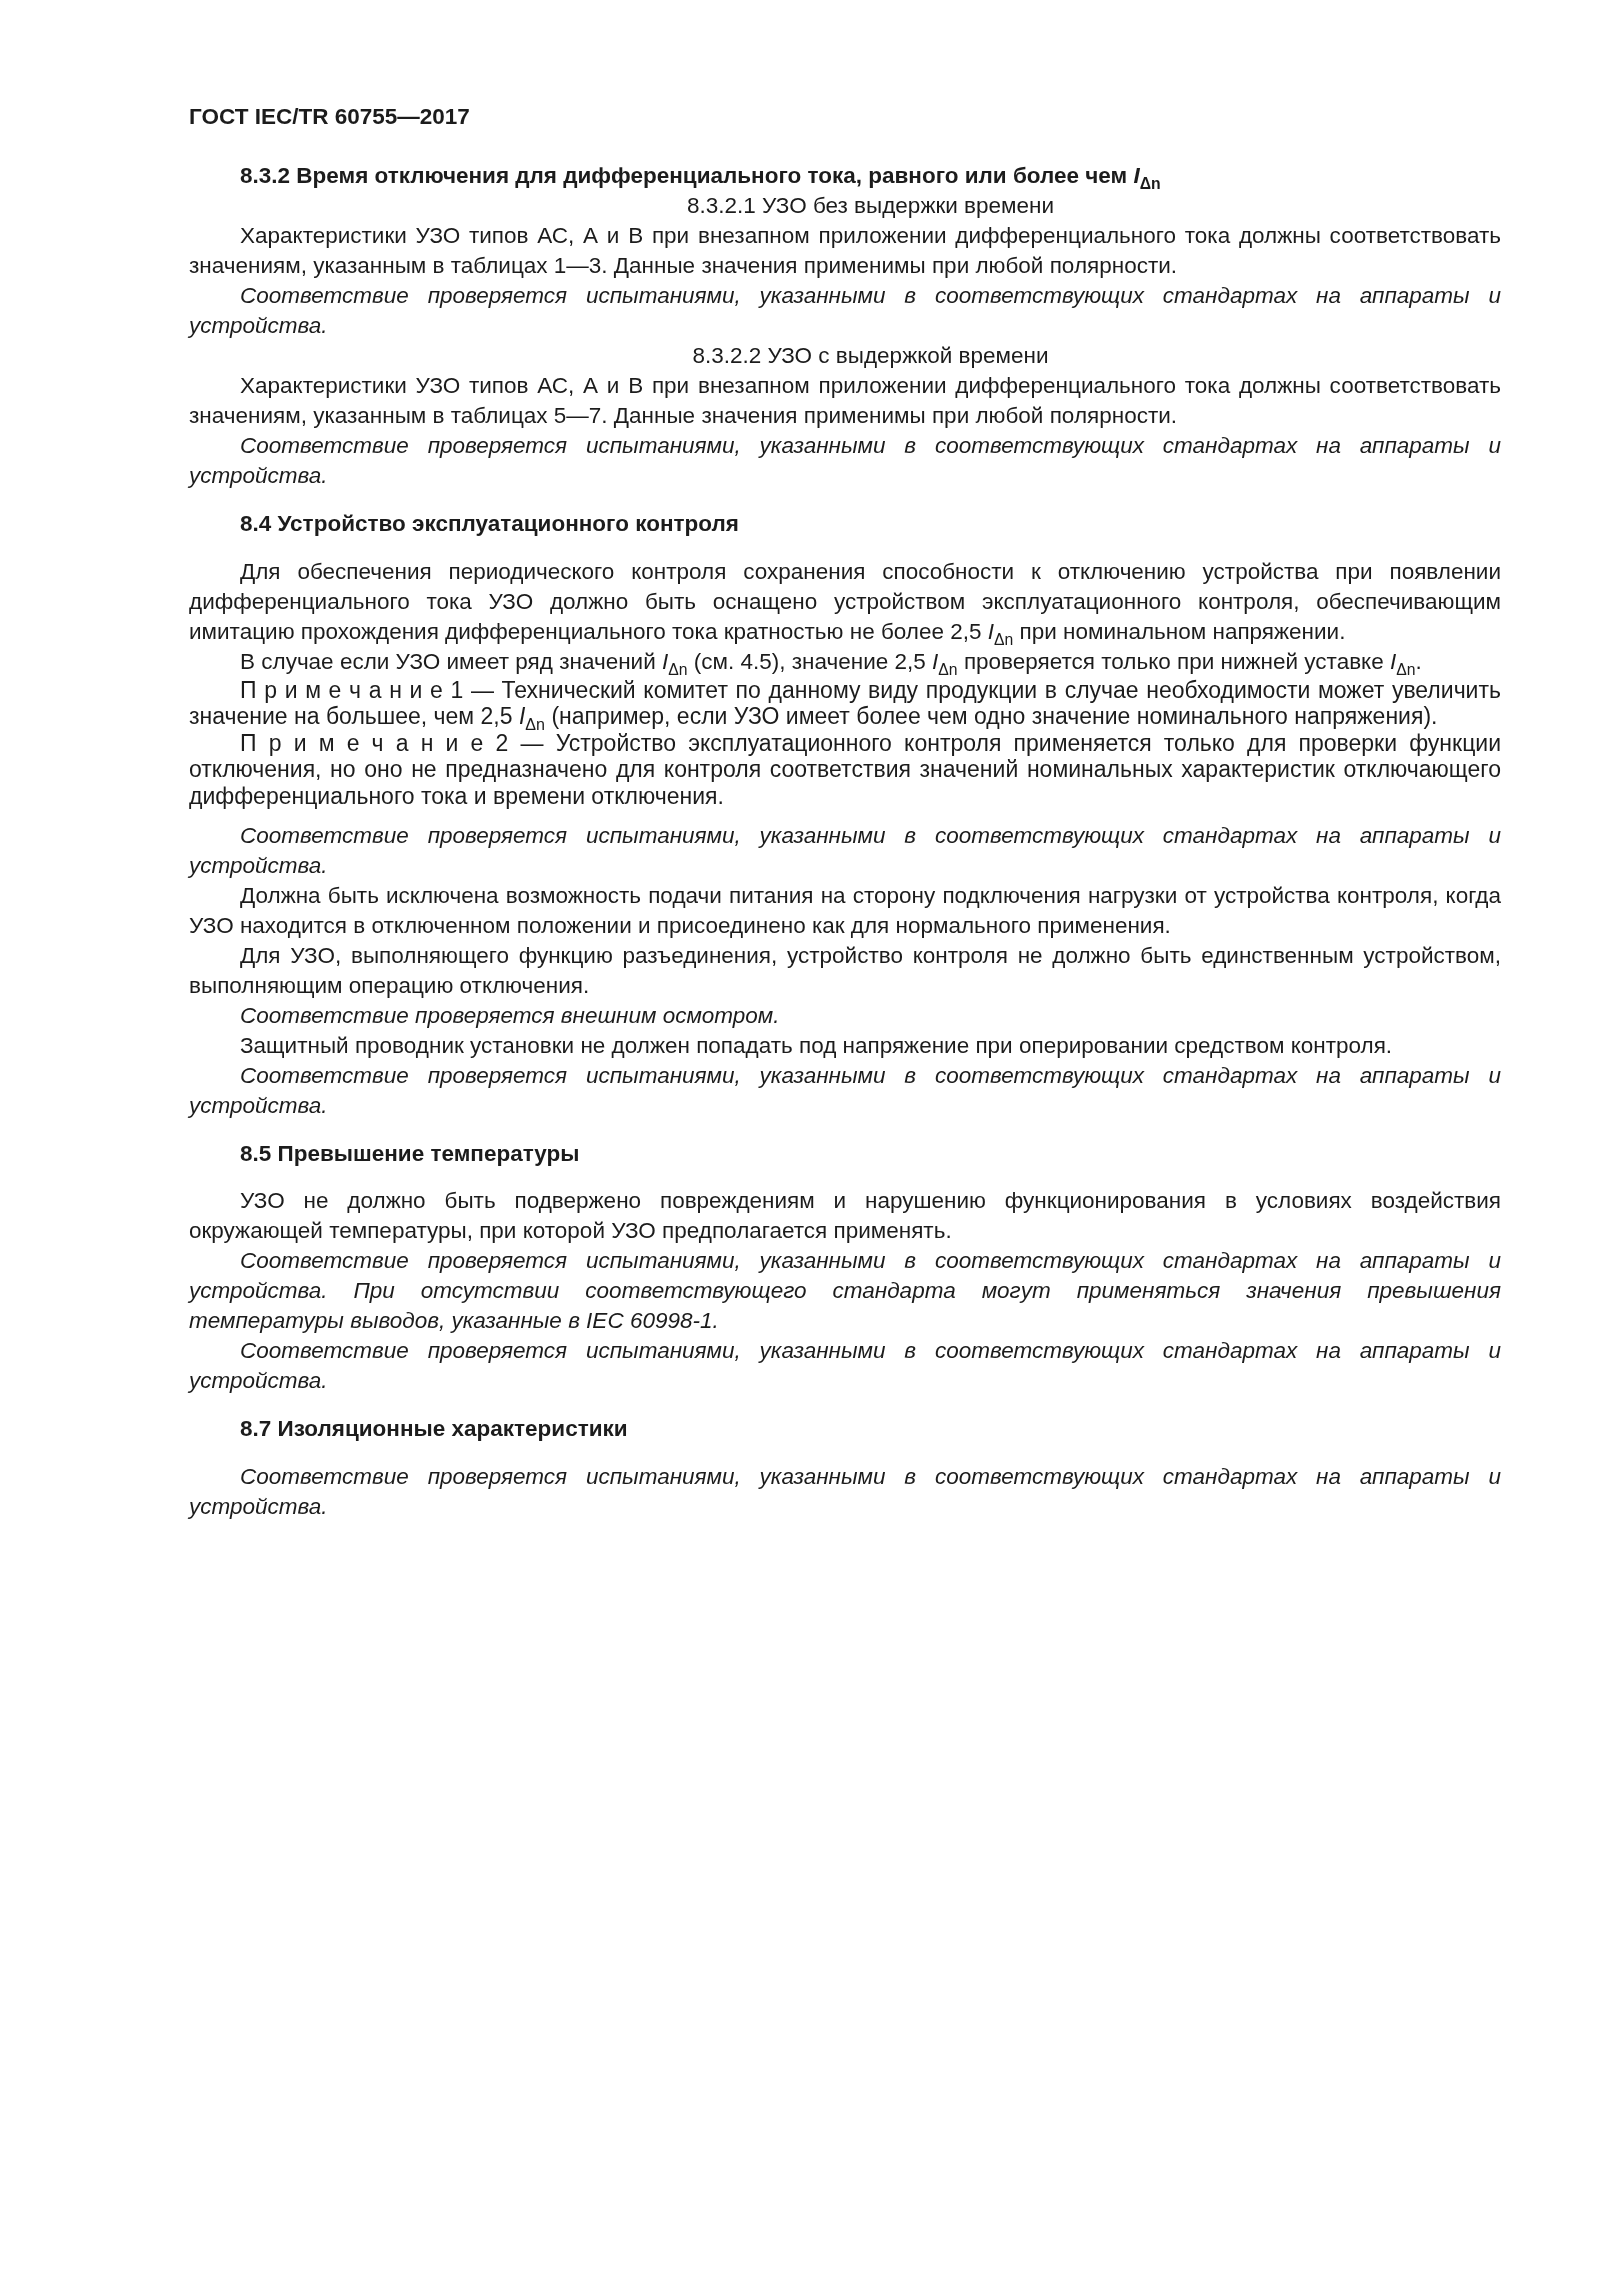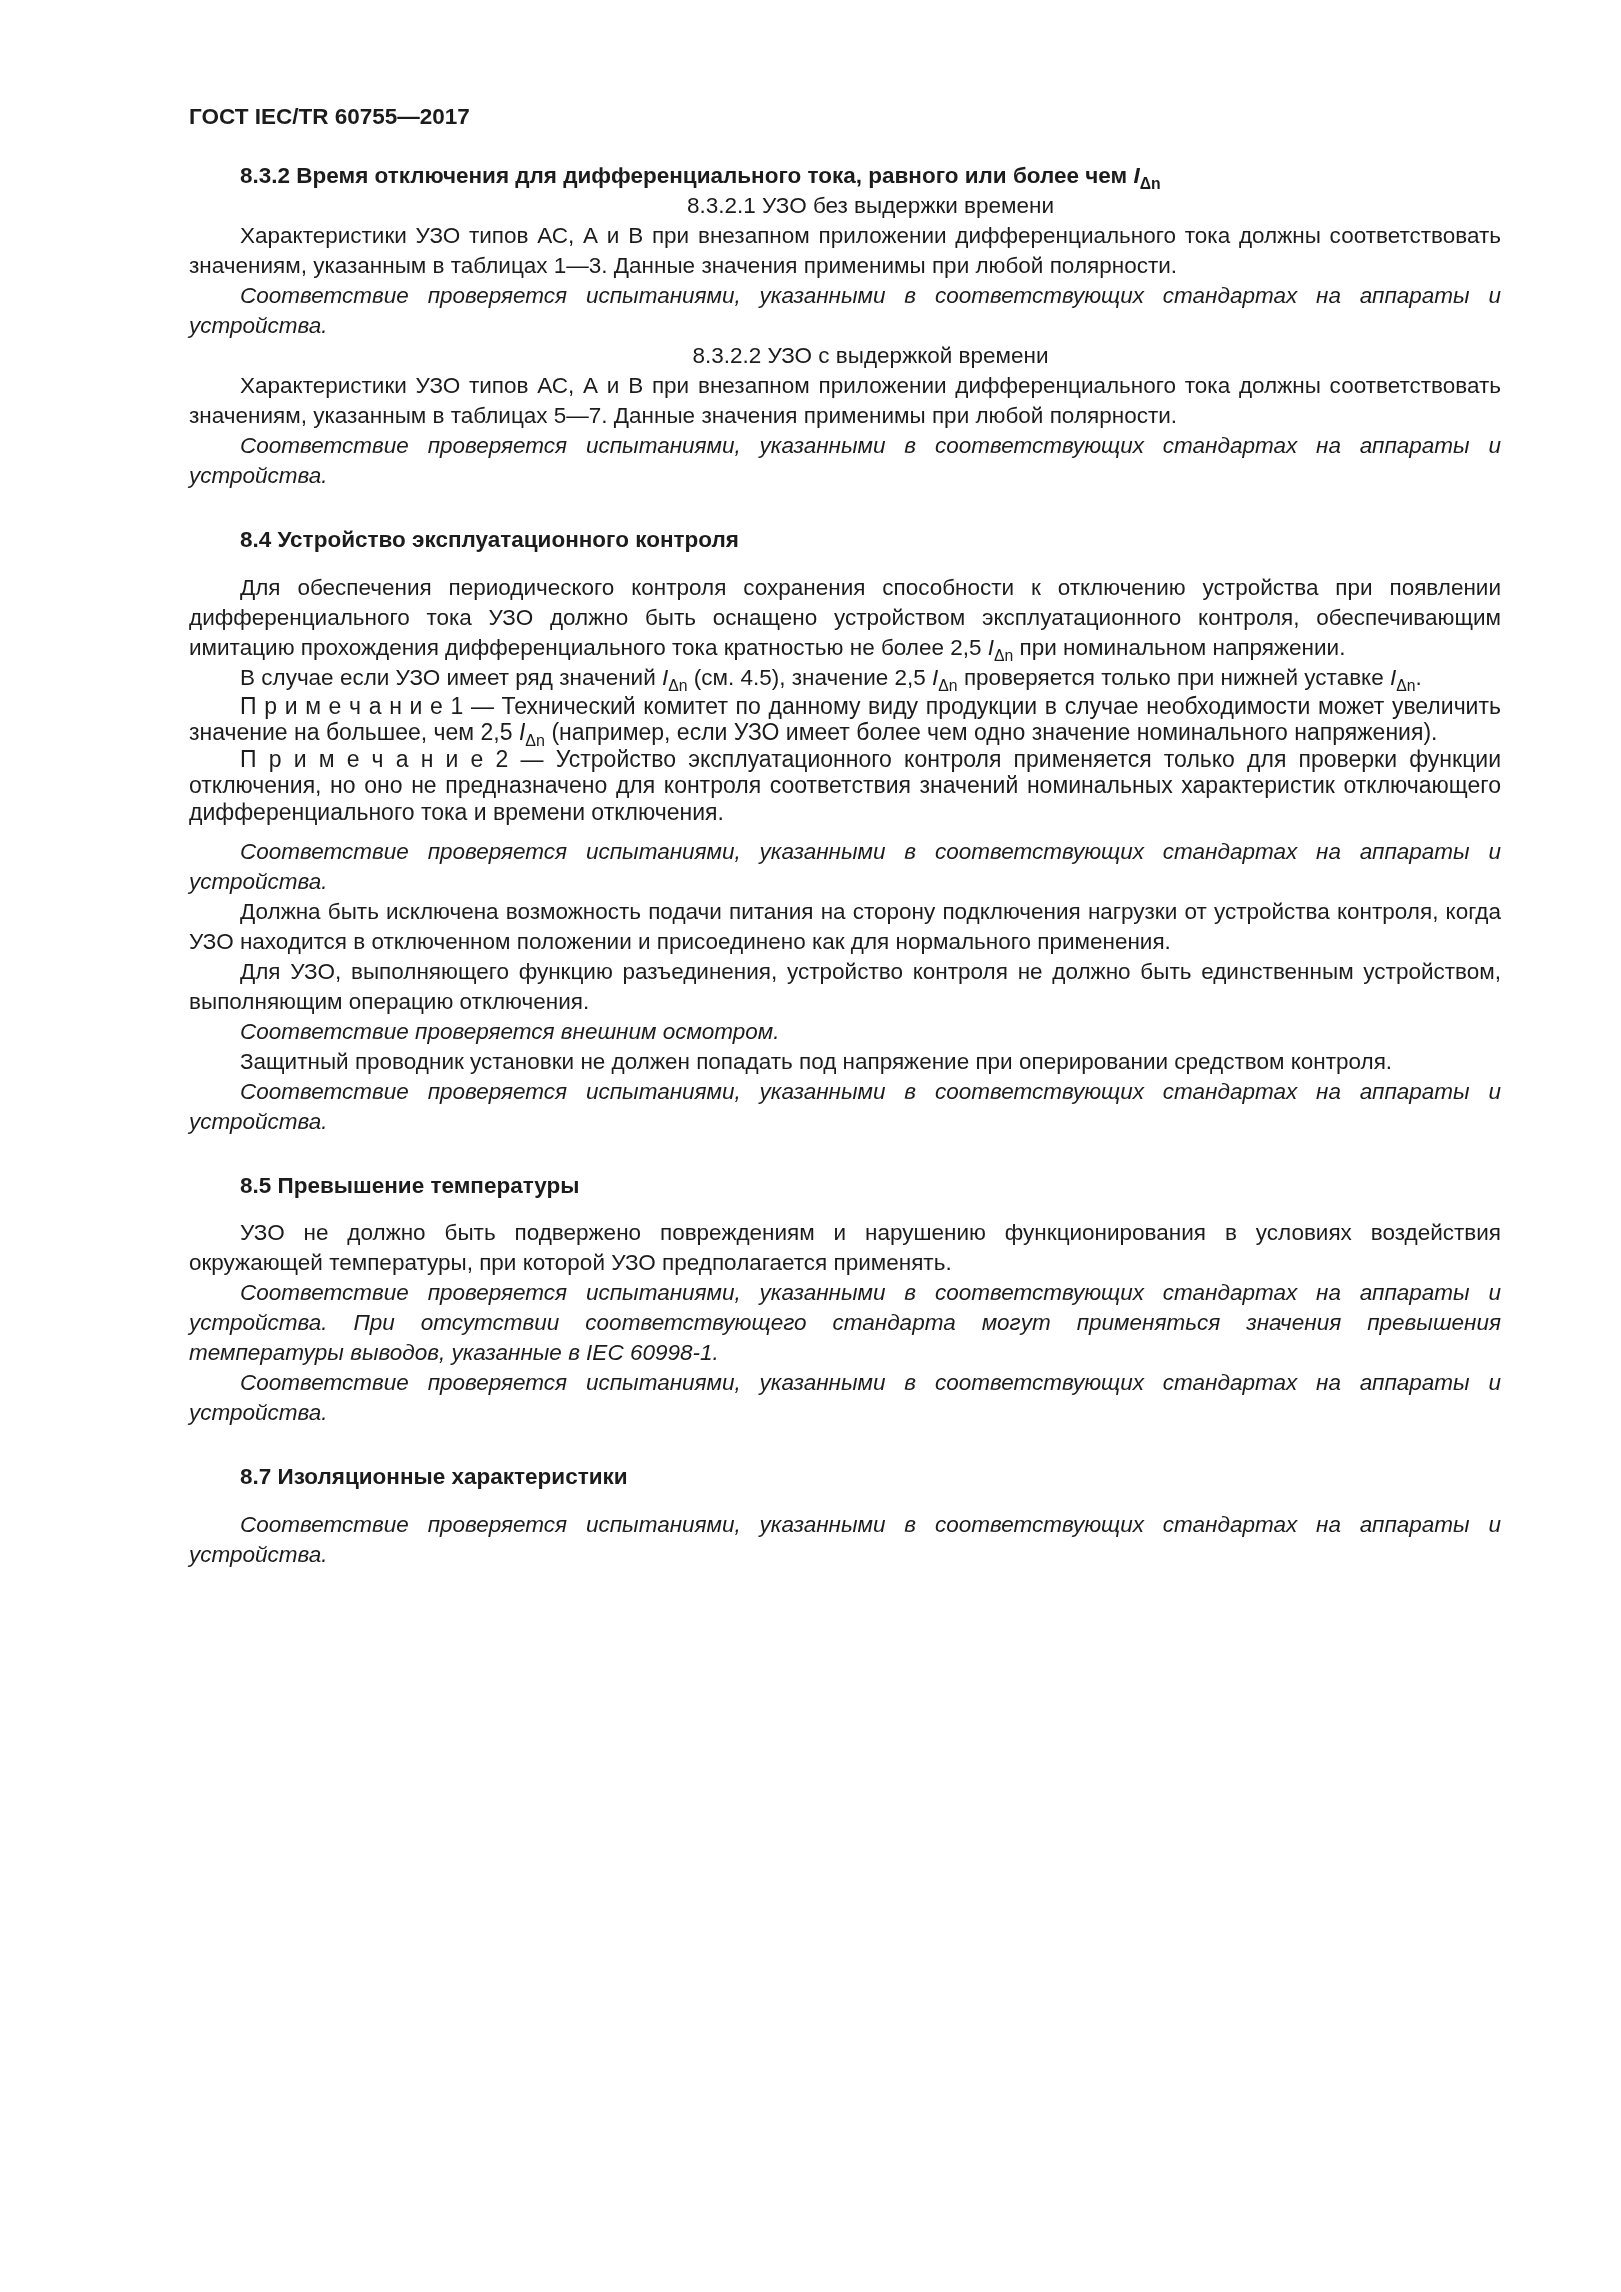--- a/index.html
+++ b/index.html
@@ -28,21 +28,21 @@
   }
   .doc-body p.left { text-align: center; }
   .pi { font-style: italic; }
   .h2 {
     font-weight: bold;
     text-align: center;
   }
   .h {
     font-weight: bold;
     text-align: right;
-    margin-top: 34px;
+    margin-top: 18px;
     margin-bottom: 17.6px;
   }
   .note {
     font-size: 23px;
     line-height: 26.5px;
   }
   .sp { margin-top: 11.8px; }
   .ivar { font-style: italic; }
   sub {
     font-size: 0.7em;

